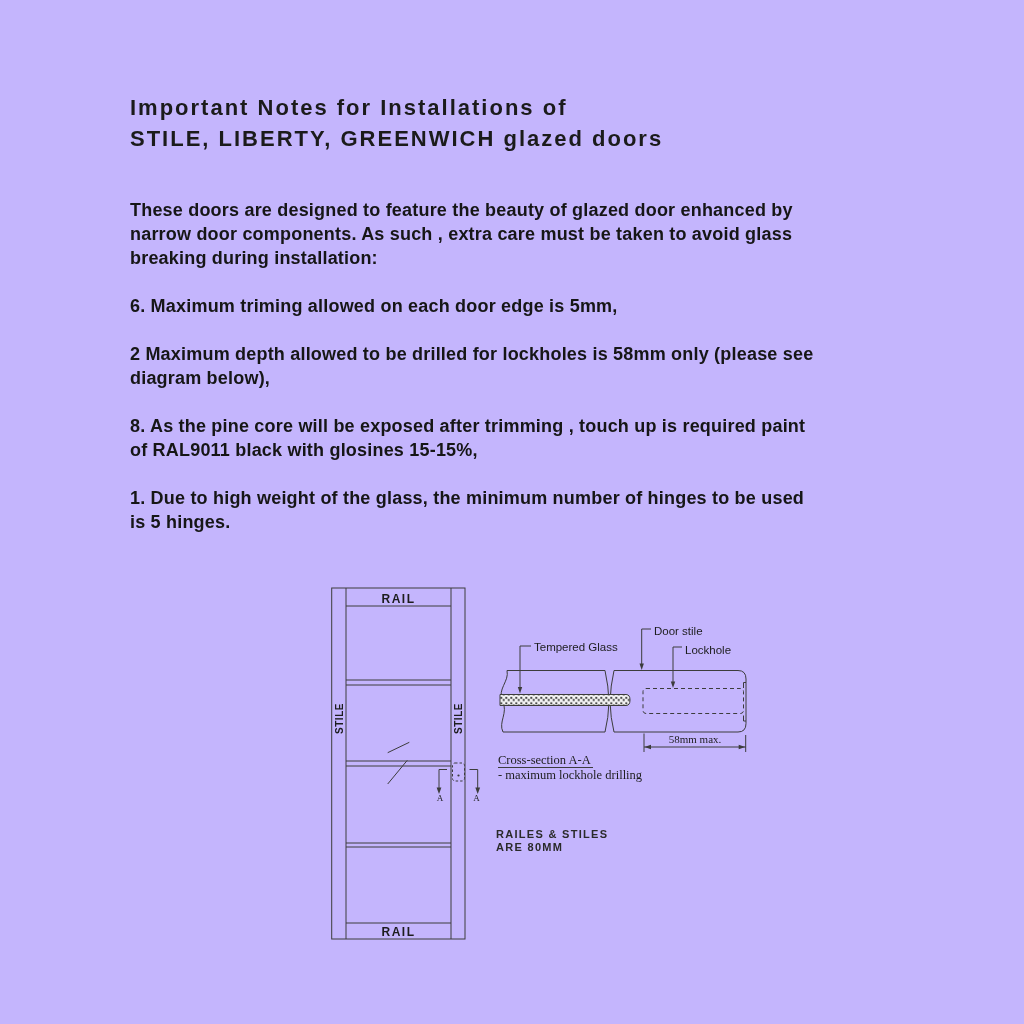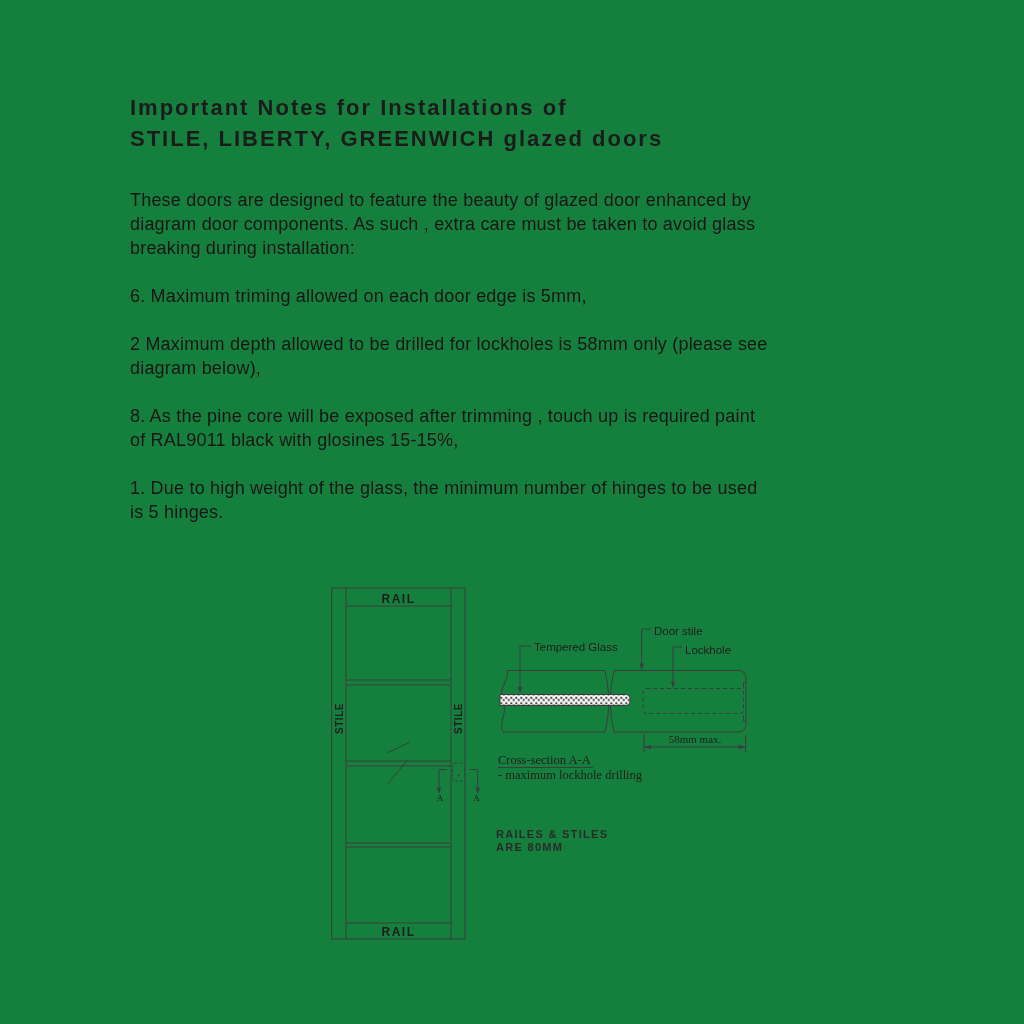--- a/index.html
+++ b/index.html
@@ -1,31 +1,31 @@
 <!DOCTYPE html>
 <html><head>
 <meta charset="utf-8">
 <style>
   html,body{margin:0;padding:0;background:#fff;}
   .page{
     position:relative;
     width:1024px;height:1024px;
-    background:#15803d;
+    background:#c4b5fd;
     font-family:"Liberation Sans", sans-serif;
     color:#161616;
     overflow:hidden;
   }
   .heading{
     position:absolute;left:130px;top:92px;width:780px;
     font-size:22px;font-weight:bold;letter-spacing:2px;
     line-height:31px;color:#1b1b1b;margin:0;
   }
   .body-text{
-    position:absolute;left:130px;top:188px;width:770px;
-    font-size:18px;font-weight:normal;letter-spacing:0.2px;
+    position:absolute;left:130px;top:198px;width:770px;
+    font-size:18px;font-weight:bold;letter-spacing:0.2px;
     line-height:24px;color:#161616;
   }
   .body-text .para{margin:0 0 24px 0;}
   .diagram-svg{position:absolute;left:300px;top:575px;}
   .cad-line{stroke:#3c3c3c;stroke-width:1;fill:none;}
   .cad-fill{fill:#3c3c3c;stroke:none;}
   .lbl-sans{font-family:"Liberation Sans",sans-serif;font-size:11.5px;fill:#1d1d1d;}
   .lbl-serif{font-family:"Liberation Serif",serif;font-size:12.5px;fill:#1d1d1d;}
   .lbl-dim{font-family:"Liberation Serif",serif;font-size:11px;fill:#1d1d1d;}
   .lbl-rail{font-family:"Liberation Sans",sans-serif;font-size:12px;font-weight:bold;letter-spacing:1.5px;fill:#1d1d1d;}
@@ -39,21 +39,21 @@
 <div class="page">
 
   <h1 class="heading">
     <span style="display:block">Important Notes for Installations of</span>
     <span style="display:block">STILE, LIBERTY, GREENWICH glazed doors</span>
   </h1>
 
   <div class="body-text">
     <p class="para">
       <span style="display:block">These doors are designed to feature the beauty of glazed door enhanced by</span>
-      <span style="display:block">diagram door components. As such , extra care must be taken to avoid glass</span>
+      <span style="display:block">narrow door components. As such , extra care must be taken to avoid glass</span>
       <span style="display:block">breaking during installation:</span>
     </p>
     <p class="para">
       <span style="display:block">6. Maximum triming allowed on each door edge is 5mm,</span>
     </p>
     <p class="para">
       <span style="display:block">2 Maximum depth allowed to be drilled for lockholes is 58mm only (please see</span>
       <span style="display:block">diagram below),</span>
     </p>
     <p class="para">

